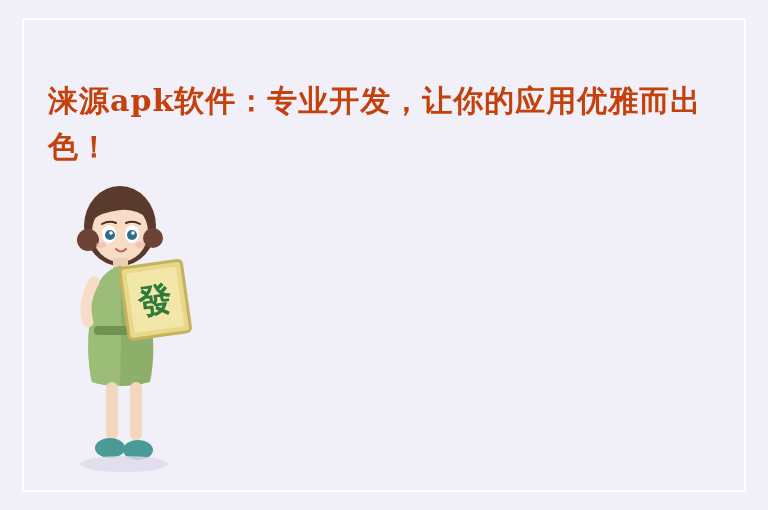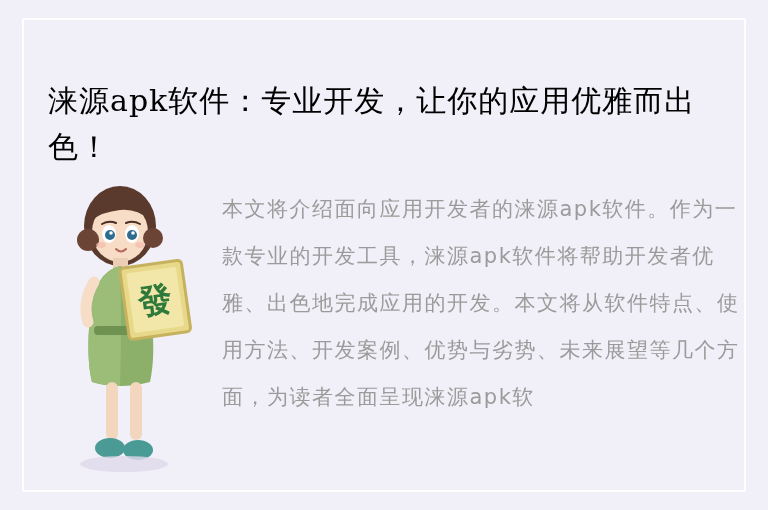--- a/index.html
+++ b/index.html
@@ -29,25 +29,25 @@
     border: 2px solid #ffffff;
     border-radius: 2px;
     box-sizing: border-box;
   }
   .title {
     position: absolute;
     left: 48px;
     top: 58px;
     width: 680px;
     font-family: "DejaVu Serif", serif;
-    font-weight: normal;
+    font-weight: bold;
     font-size: 30px;
     line-height: 46px;
     letter-spacing: 1px;
-    color: #000000;
+    color: #c2410c;
     white-space: pre-wrap;
   }
   .body-text {
     position: absolute;
     left: 222px;
     top: 186px;
     width: 518px;
     font-family: "DejaVu Sans", sans-serif;
     font-size: 21px;
     line-height: 47px;
@@ -121,15 +121,14 @@
       <rect x="48" y="204" width="12" height="58" rx="6" fill="#f3d6be"></rect>
       <rect x="72" y="204" width="12" height="58" rx="6" fill="#f3d6be"></rect>
 
       <ellipse cx="52" cy="270" rx="15" ry="10" fill="#4a9a96"></ellipse>
       <ellipse cx="80" cy="272" rx="15" ry="10" fill="#4a9a96"></ellipse>
 
       <ellipse cx="66" cy="286" rx="44" ry="8" fill="#ded9ea" opacity="0.8"></ellipse>
     </svg>
   </div>
 
-  <div class="body-text">本文将介绍面向应用开发者的涞源apk软件。作为一款专业的开发工具，涞源apk软件将帮助开发者优雅、出色地完成应用的开发。本文将从软件特点、使用方法、开发案例、优势与劣势、未来展望等几个方面，为读者全面呈现涞源apk软</div>
 
 </div>
 
 </body></html>

